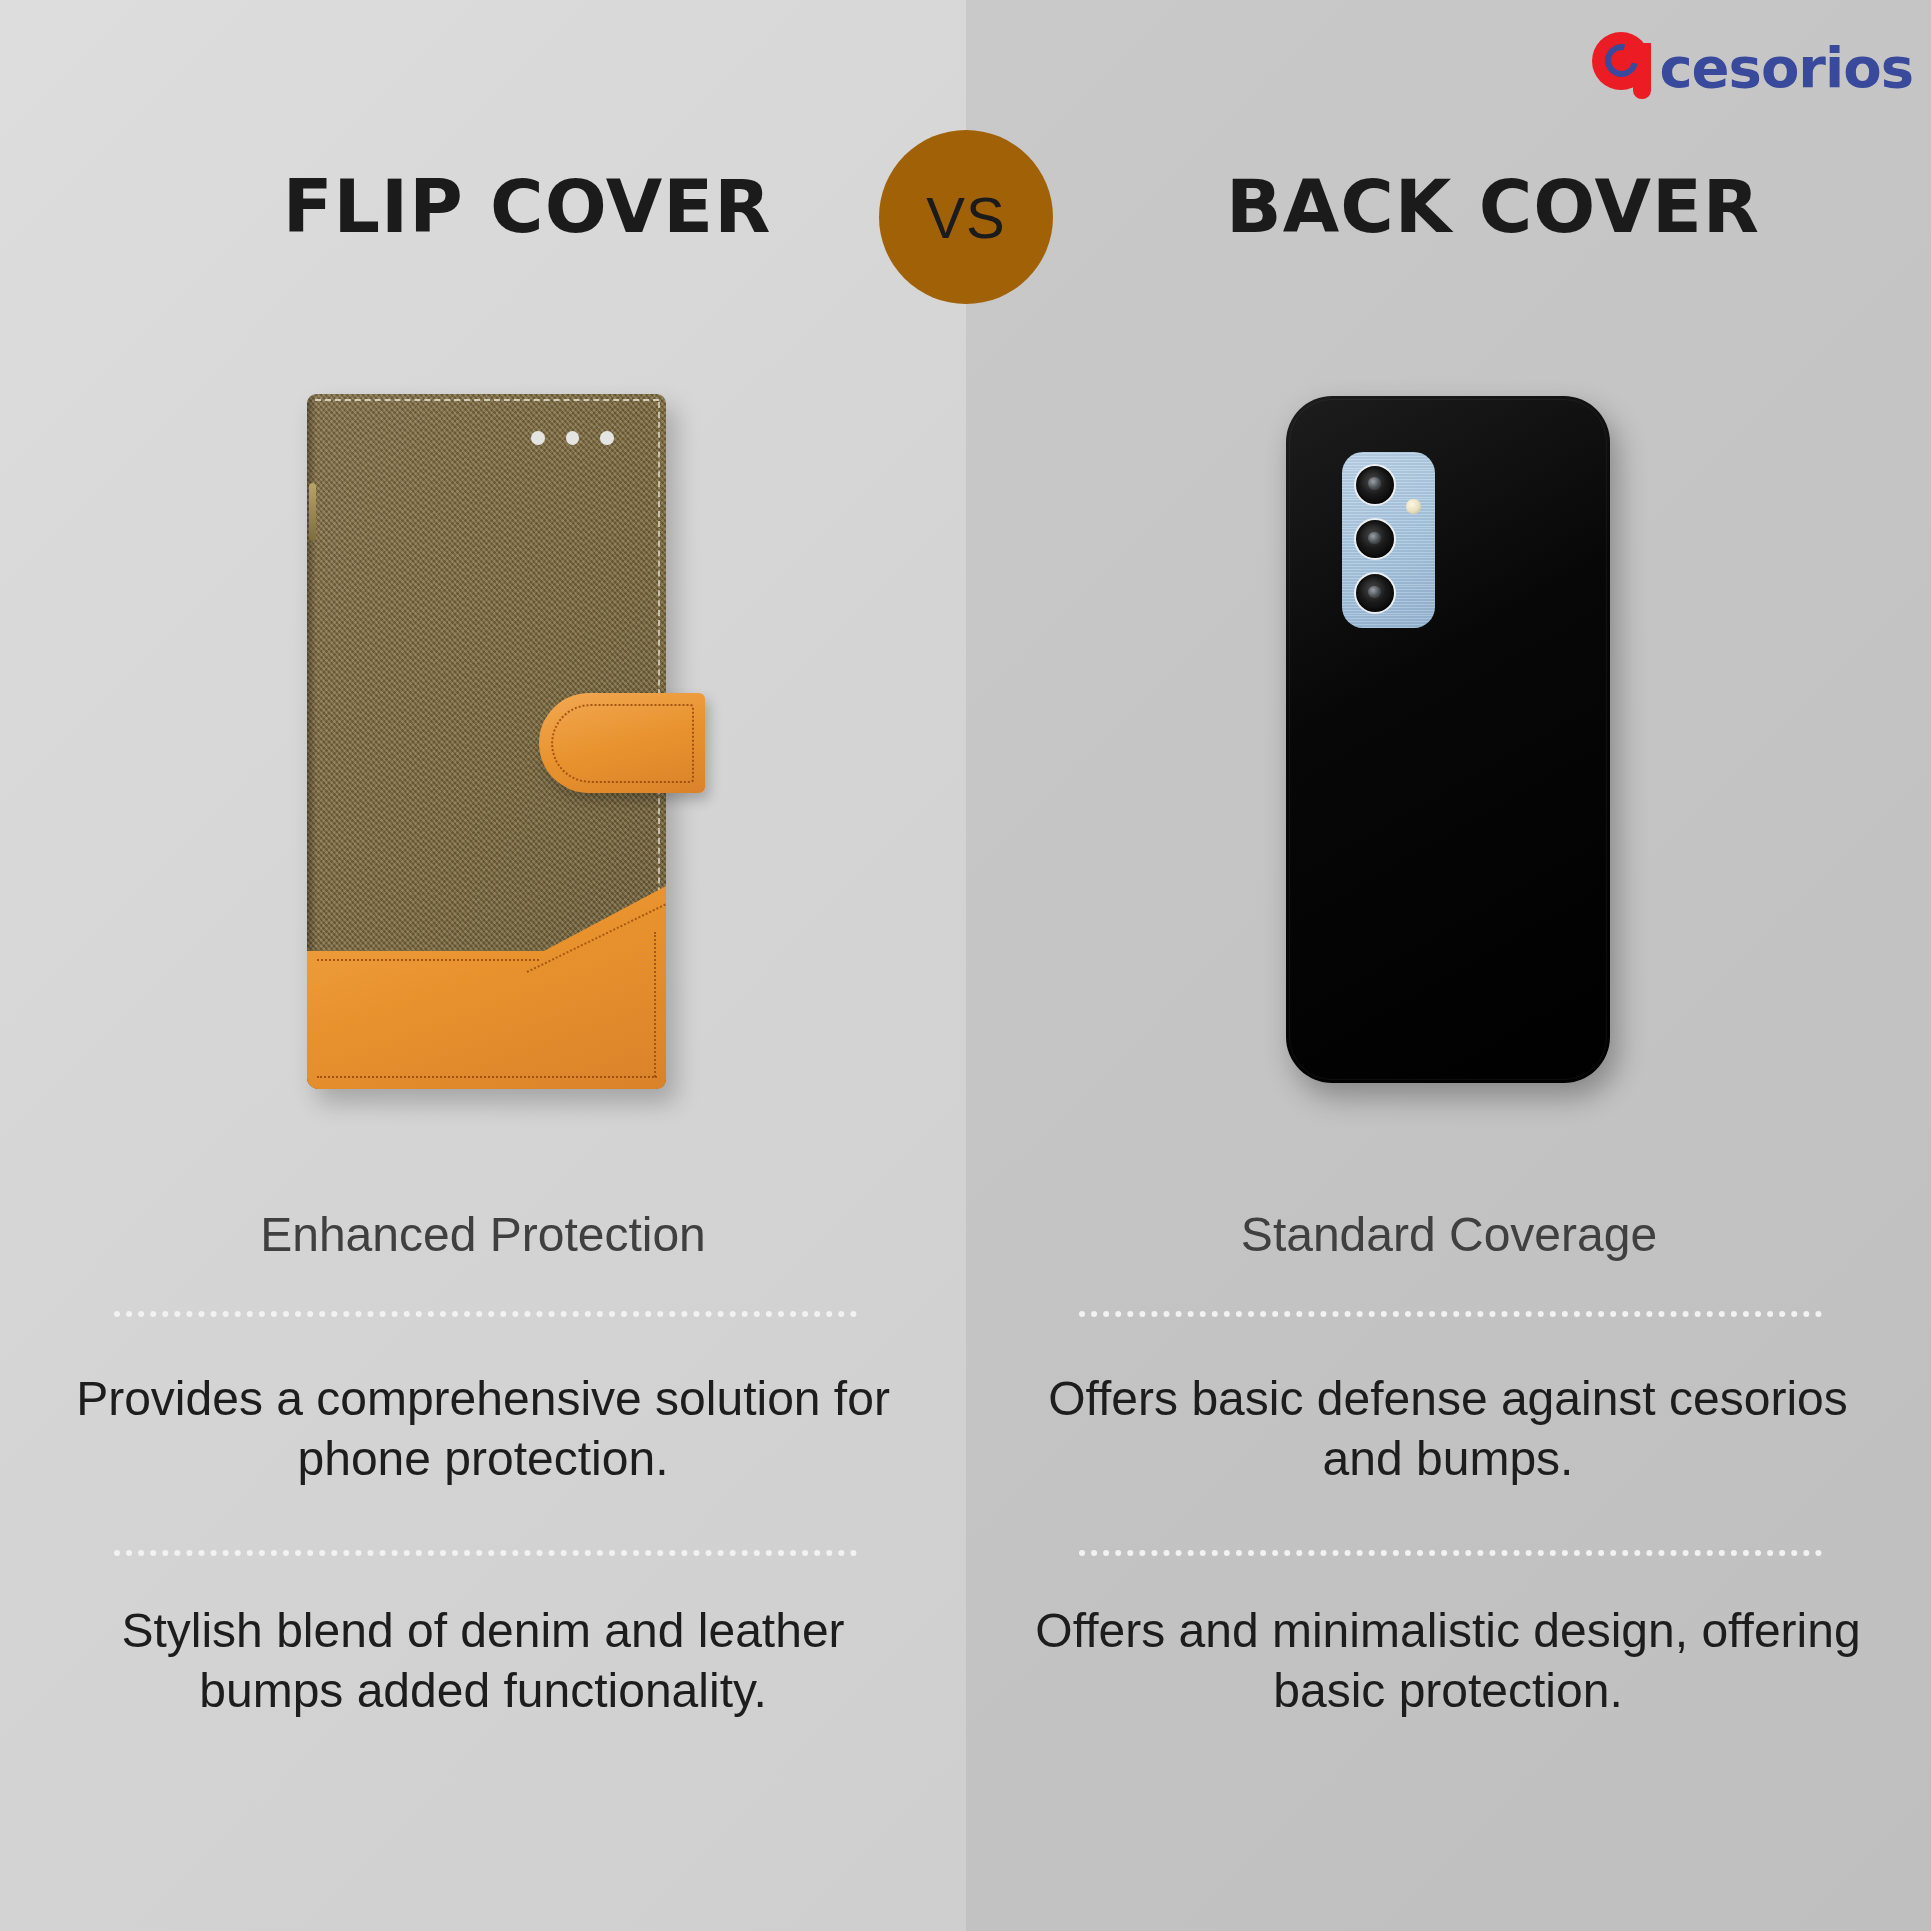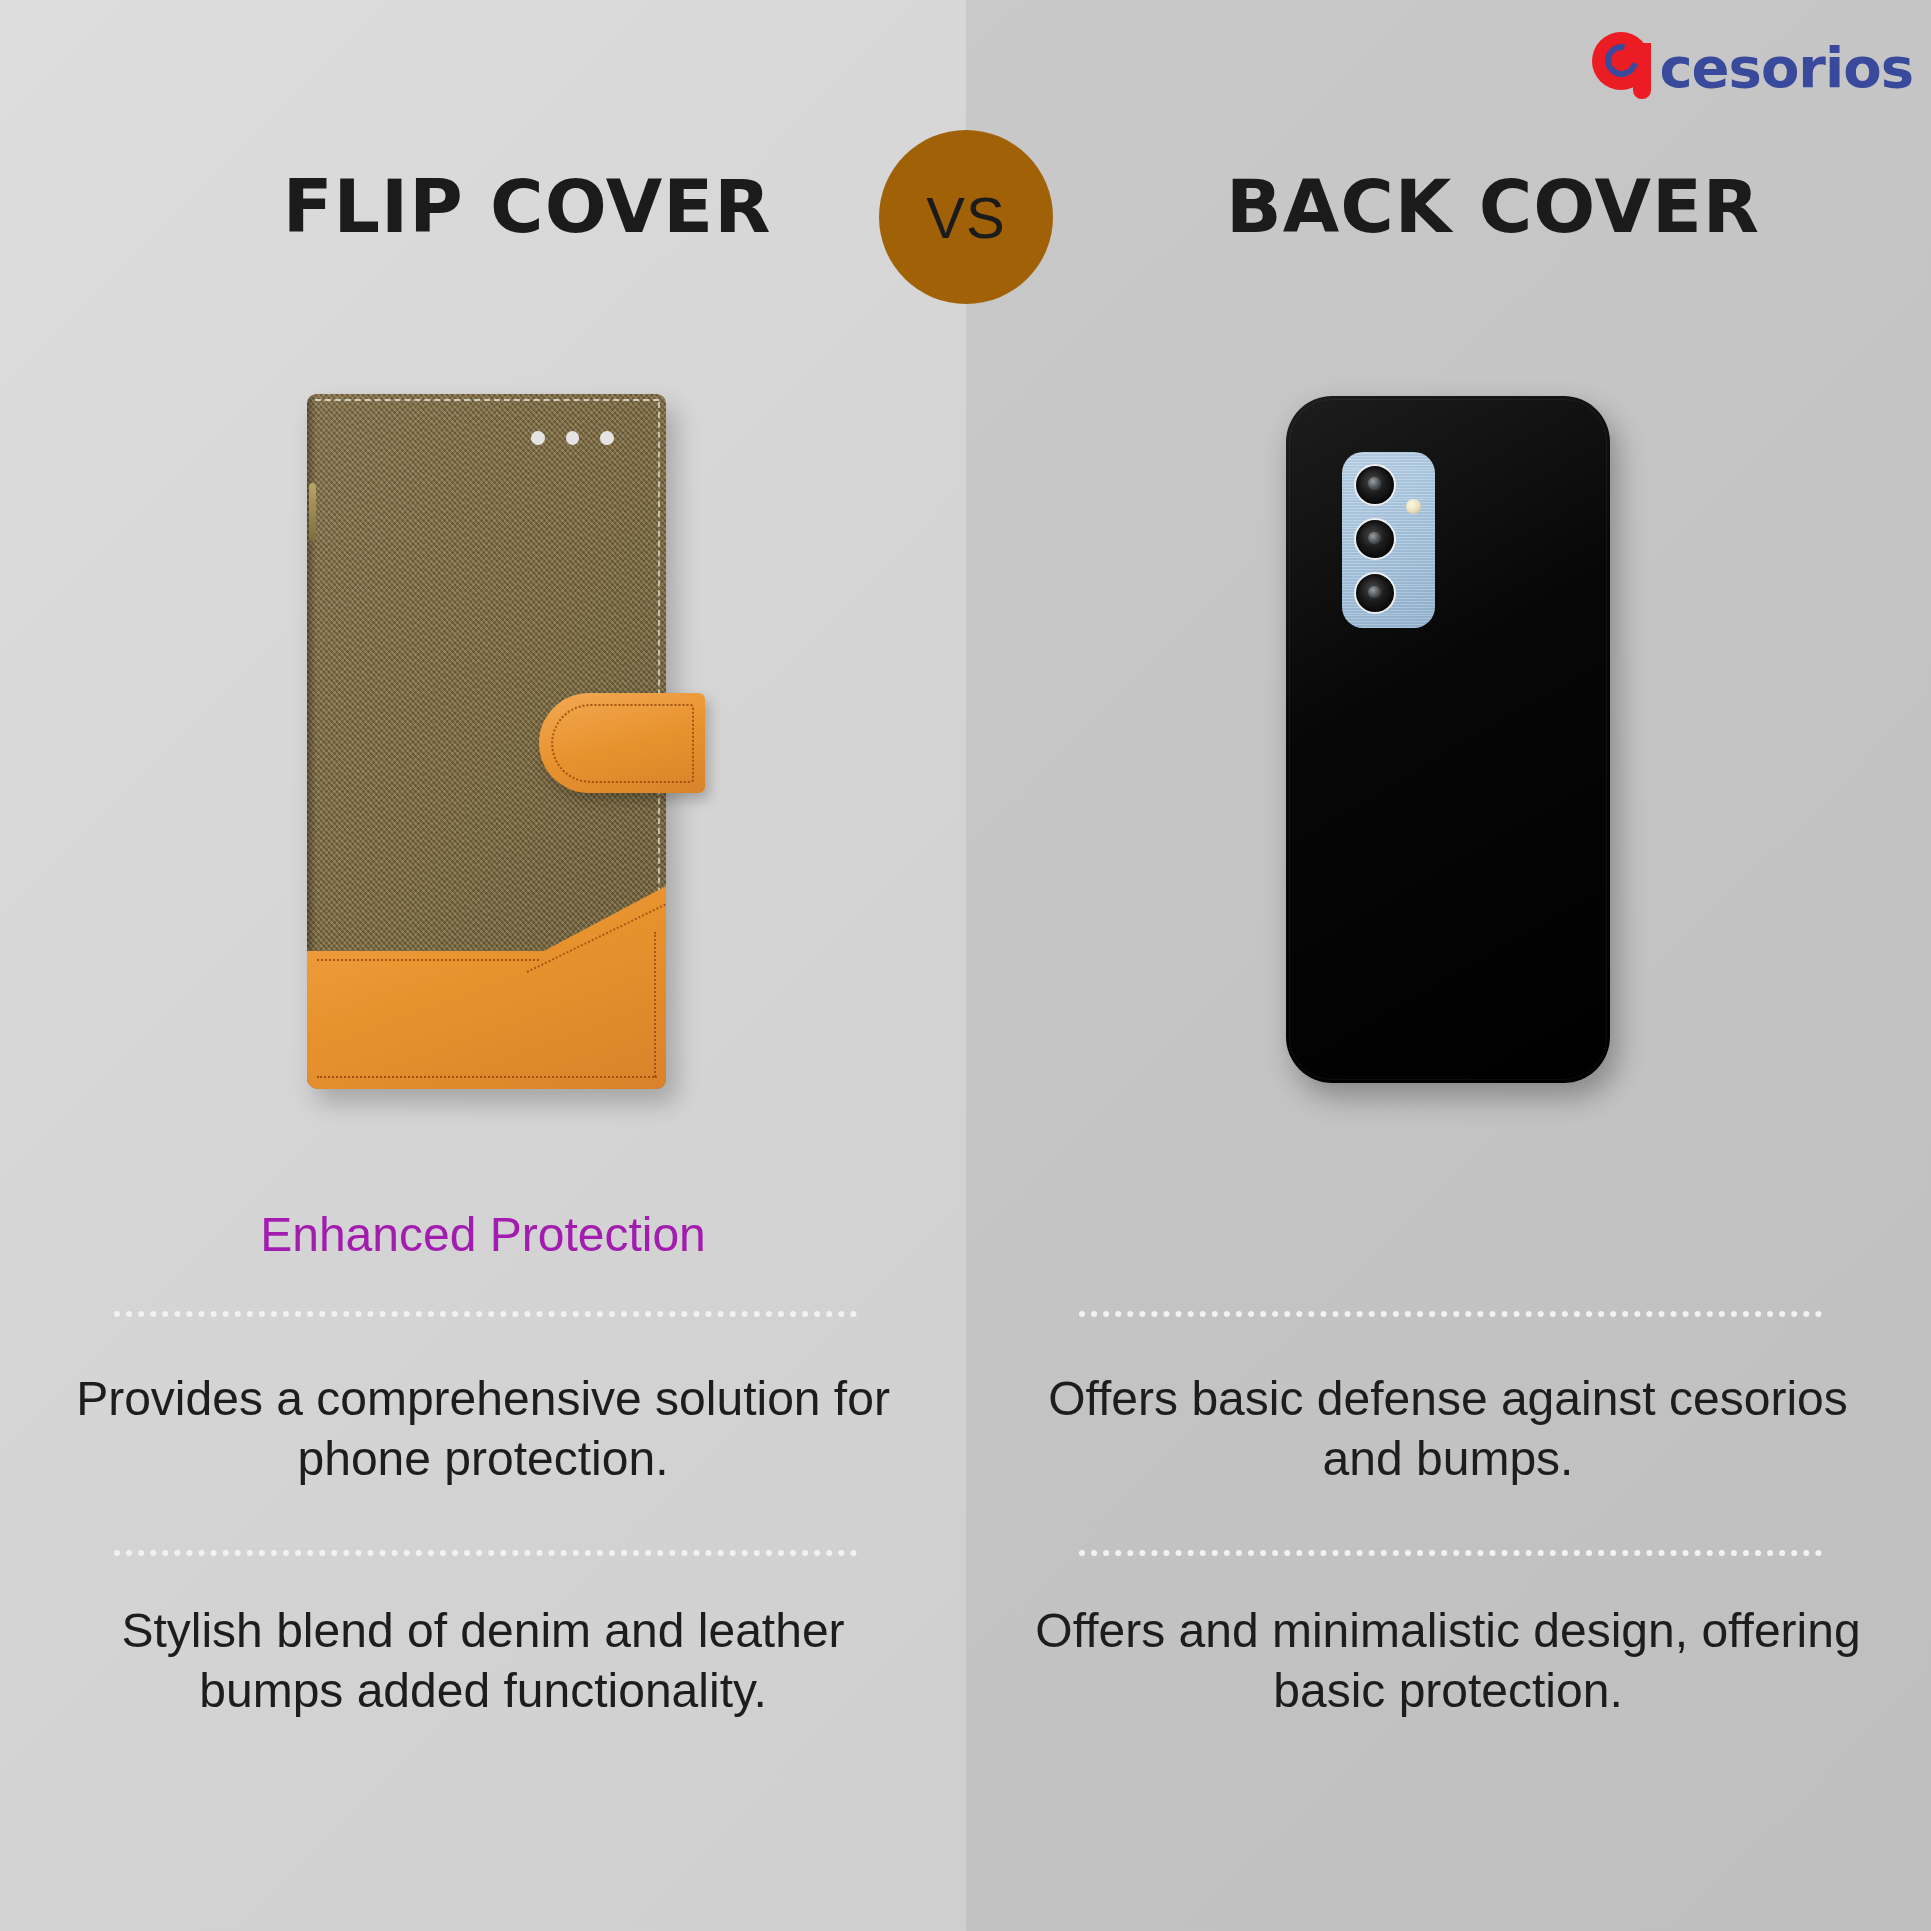--- a/index.html
+++ b/index.html
@@ -311,21 +311,21 @@
   }
 
   
   .feature-head {
     position: absolute;
     width: 966px;
     text-align: center;
     font-family: "Liberation Sans", sans-serif;
     font-weight: 400;
     font-size: 48px;
-    color: #a21caf;
+    color: #404040;
     top: 1207px;
   }
   .fh-left { left: 0; }
   .fh-right { left: 966px; }
 
   .divider {
     position: absolute;
     height: 0;
     border-top: 6.8px dotted #f2f2f2;
   }
@@ -390,20 +390,21 @@
   <div class="phonecase">
     <div class="cam-module">
       <span class="lens lens-1"></span>
       <span class="lens lens-2"></span>
       <span class="lens lens-3"></span>
       <span class="flash"></span>
     </div>
   </div>
 
   <div class="feature-head fh-left">Enhanced Protection</div>
+  <div class="feature-head fh-right">Standard Coverage</div>
 
   <div class="divider div-l1"></div>
   <div class="divider div-r1"></div>
   <div class="divider div-l2"></div>
   <div class="divider div-r2"></div>
 
   <div class="feature-body fb-l1">Provides a comprehensive solution for phone protection.</div>
   <div class="feature-body fb-r1">Offers basic defense against cesorios and bumps.</div>
   <div class="feature-body fb-l2">Stylish blend of denim and leather bumps added functionality.</div>
   <div class="feature-body fb-r2">Offers and minimalistic design, offering basic protection.</div>

